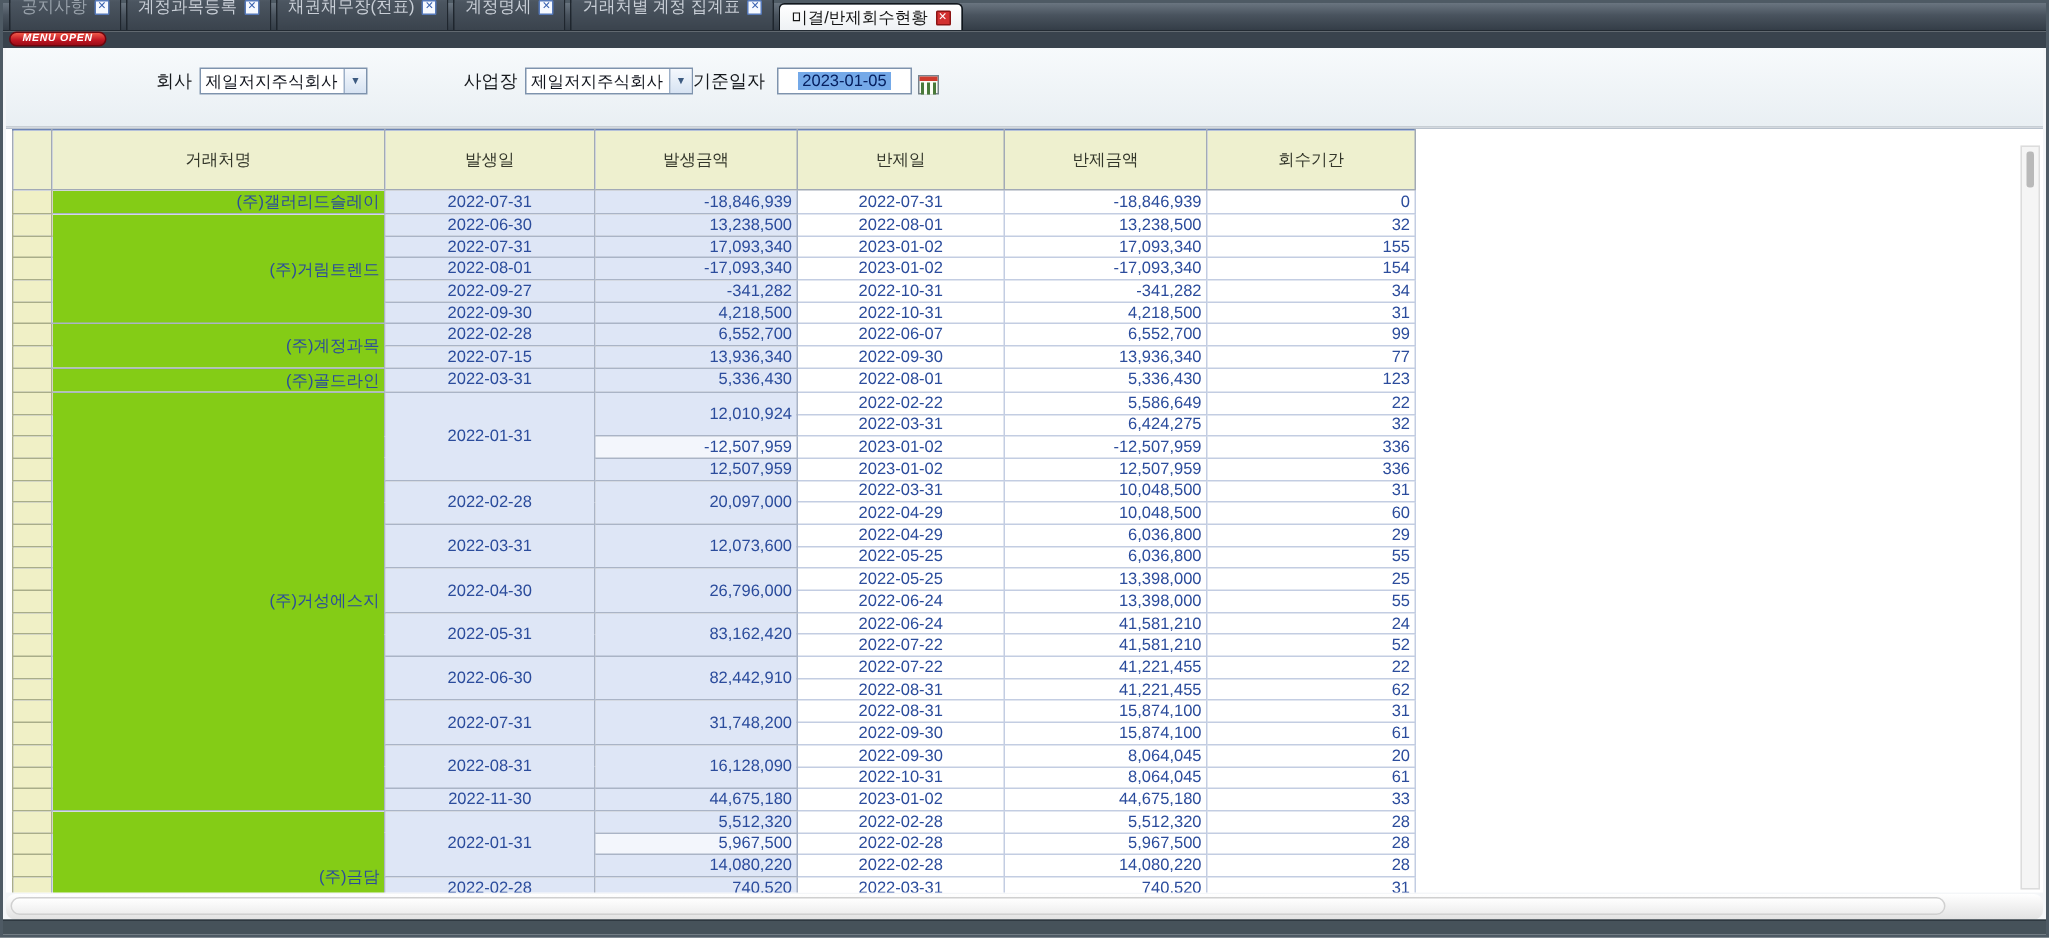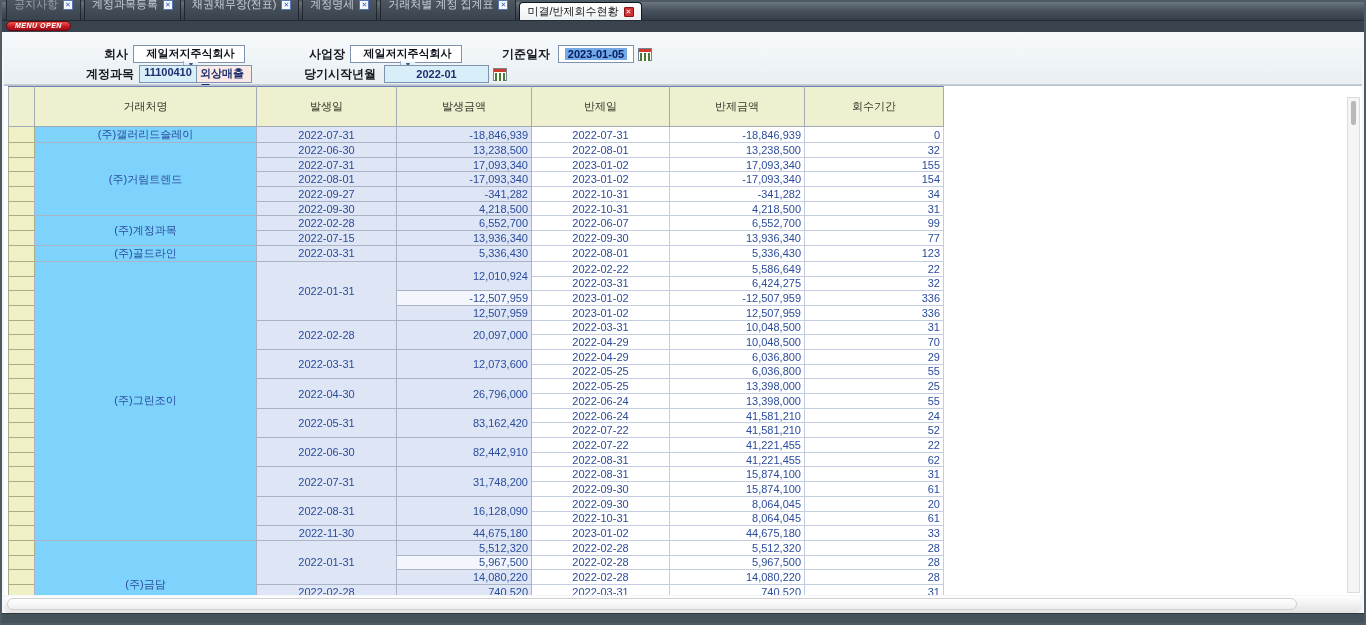--- a/index.html
+++ b/index.html
@@ -25,24 +25,24 @@
   
   #menustrip { position:absolute; left:0; top:19px; right:0; height:11px; background:#39434d; }
   #menu-open { position:absolute; left:4px; top:0px; height:10px; padding:0 8px;
     background:linear-gradient(#ef5a4a,#c01622 60%,#9c0c18); border:1px solid #6d060e;
     border-radius:6px; color:#fff; font-size:7px; font-weight:bold; font-style:italic;
     letter-spacing:.5px; line-height:8px; cursor:pointer; }
 
   
   #formpanel { position:absolute; left:2px; top:30px; right:2px; height:53px;
     background:linear-gradient(#f7fafc,#e9eff3); border-bottom:1px solid #c7ced4; }
-  .frow { position:absolute; left:0; right:0; height:18px; display:flex; align-items:center;font-weight:bold; }
+  .frow { position:absolute; left:0; right:0; height:18px; display:flex; align-items:flex-end; }
   .flabel { font-size:12px; color:#15181c; }
   .fbox { border:1px solid #7e93ad; background:#fff; height:18px; font-size:12px;
-    color:#10131c; display:flex; align-items:center;flex-direction:column; }
+    color:#10131c; display:flex; align-items:center; }
   .combo { width:112px; padding-left:3px; justify-content:space-between; cursor:pointer; }
   .combo-arrow { width:15px; height:16px; background:linear-gradient(#f4f8fd,#d7e3f2);
     border-left:1px solid #9db0c8; font-size:7px; color:#3c5a80; display:flex;
     align-items:center; justify-content:center; }
   .inp { padding:0 3px; }
   .cyan { background:#d8effa; }
   .pink { background:#fbe9e7; color:#1c2f6e; }
   .navy { color:#1c2f6e; }
   .selected-text { background:#74a9e8; color:#062060; padding:0 3px; }
   .cal-icon { width:14px; height:13px; margin-left:4px; border:1px solid #77838d;
@@ -53,21 +53,21 @@
 
   
   #gridwrap { position:absolute; left:2px; top:83px; right:2px; bottom:28px;
     background:#fff; overflow:hidden; border-top:1px solid #b9c2cc; }
   table { border-collapse:collapse; table-layout:fixed; margin-left:4px; width:935px; }
   td,th { overflow:hidden; white-space:nowrap; }
   th { height:13px; background:#eef0cf; border:1px solid #a2aab6; border-top:1px solid #6c84b4;
     font-size:11px; font-weight:normal; color:#33362a; padding:12px; }
   td { height:14.7px; font-size:11px; color:#2b4c9c; border:1px solid #aab4c6; padding:0 3px; }
   td.sel { background:#f0f0c6; border-color:#a9ad89; cursor:pointer; }
-  td.cust { background:#7dd3fc; text-align:center; }
+  td.cust { background:#84cc16; text-align:right; }
   td.odate { background:#dee6f6; text-align:center; }
   td.oamt { background:#dee6f6; text-align:right; }
   td.oamt.alt { background:#f3f6fc; }
   td.sdate { background:#fff; text-align:center; border-color:#c3cde2; }
   td.samt { background:#fff; text-align:right; border-color:#c3cde2; }
   td.days { background:#fff; text-align:right; border-color:#c3cde2; }
   tr.grp-start td { border-top:1px solid #8a9ac0; }
 
   
   #vscroll { position:absolute; right:4px; top:95px; bottom:30px; width:13px;
@@ -123,40 +123,23 @@
       <span class="flabel" style="margin-left:100px;">회사</span>
       <span class="fbox combo" style="margin-left:5px;">
         <span style="font-size:11px;">제일저지주식회사</span>
         <span class="combo-arrow">▼</span>
       </span>
       <span class="flabel" style="margin-left:64px;">사업장</span>
       <span class="fbox combo" style="margin-left:5px;">
         <span style="font-size:11px;">제일저지주식회사</span>
         <span class="combo-arrow">▼</span>
       </span>
-      <span class="flabel" style="margin-left:40px;">기준일자</span>
-      <span class="fbox" style="margin-left:8px; width:76px; justify-content:center;">
+      <span class="flabel" style="">기준일자</span>
+      <span class="fbox" style="margin-left:8px; width:90px; justify-content:center;">
         <span class="selected-text" style="font-size:11px;">2023-01-05</span>
-      </span>
-      <span class="cal-icon">
-          <span class="cal-top"></span>
-          <span class="cal-grid"></span>
-        </span>
-    </div>
-    <div class="frow" style="top:33px;">
-      <span class="flabel" style="margin-left:82px;">계정과목</span>
-      <span class="fbox inp cyan navy" style="margin-left:5px; width:58px;">
-        <span style="font-size:11px;">11100410</span>
-      </span>
-      <span class="fbox inp pink" style="width:55px; border-left:none;">
-        <span style="font-size:11px;">외상매출금</span>
-      </span>
-      <span class="flabel" style="margin-left:52px;">당기시작년월</span>
-      <span class="fbox cyan navy" style="margin-left:8px; width:105px; justify-content:center;">
-        <span style="font-size:11px;">2022-01</span>
       </span>
       <span class="cal-icon">
           <span class="cal-top"></span>
           <span class="cal-grid"></span>
         </span>
     </div>
   </div>
 
   <div id="gridwrap">
     <table>
@@ -252,21 +235,21 @@
             <td class="sel"></td>
             <td class="cust" rowspan="1">(주)골드라인</td>
             <td class="odate" rowspan="1">2022-03-31</td>
             <td class="oamt" rowspan="1">5,336,430</td>
             <td class="sdate">2022-08-01</td>
             <td class="samt">5,336,430</td>
             <td class="days">123</td>
           </tr>
           <tr class="grp-start">
             <td class="sel"></td>
-            <td class="cust" rowspan="19">(주)그린조이</td>
+            <td class="cust" rowspan="19">(주)거성에스지</td>
             <td class="odate" rowspan="4">2022-01-31</td>
             <td class="oamt" rowspan="2">12,010,924</td>
             <td class="sdate">2022-02-22</td>
             <td class="samt">5,586,649</td>
             <td class="days">22</td>
           </tr>
           <tr>
             <td class="sel"></td>
             <td class="sdate">2022-03-31</td>
             <td class="samt">6,424,275</td>
@@ -291,21 +274,21 @@
             <td class="odate" rowspan="2">2022-02-28</td>
             <td class="oamt" rowspan="2">20,097,000</td>
             <td class="sdate">2022-03-31</td>
             <td class="samt">10,048,500</td>
             <td class="days">31</td>
           </tr>
           <tr>
             <td class="sel"></td>
             <td class="sdate">2022-04-29</td>
             <td class="samt">10,048,500</td>
-            <td class="days">70</td>
+            <td class="days">60</td>
           </tr>
           <tr>
             <td class="sel"></td>
             <td class="odate" rowspan="2">2022-03-31</td>
             <td class="oamt" rowspan="2">12,073,600</td>
             <td class="sdate">2022-04-29</td>
             <td class="samt">6,036,800</td>
             <td class="days">29</td>
           </tr>
           <tr>

